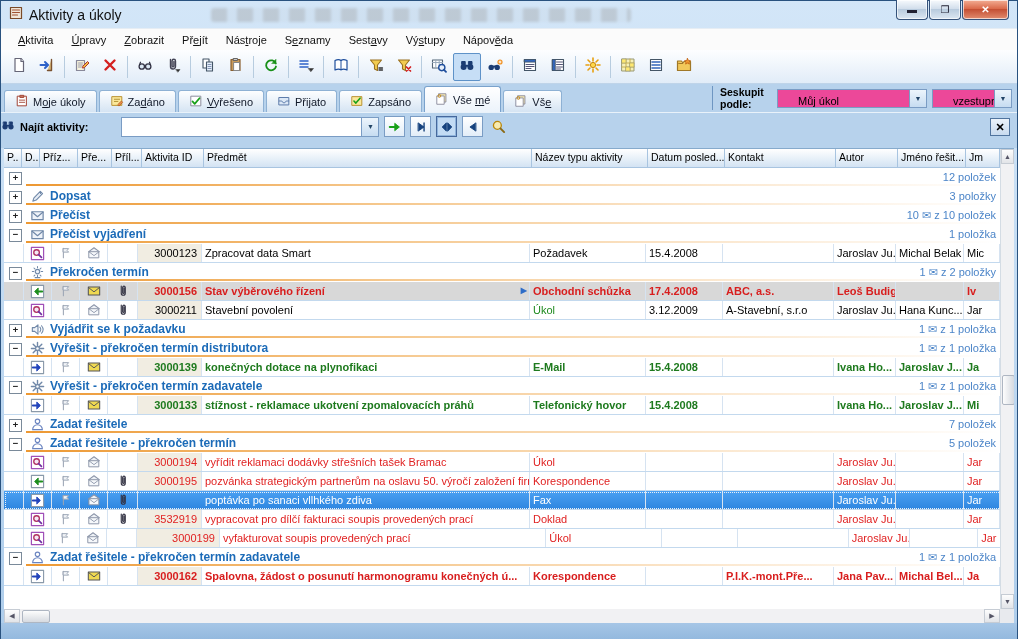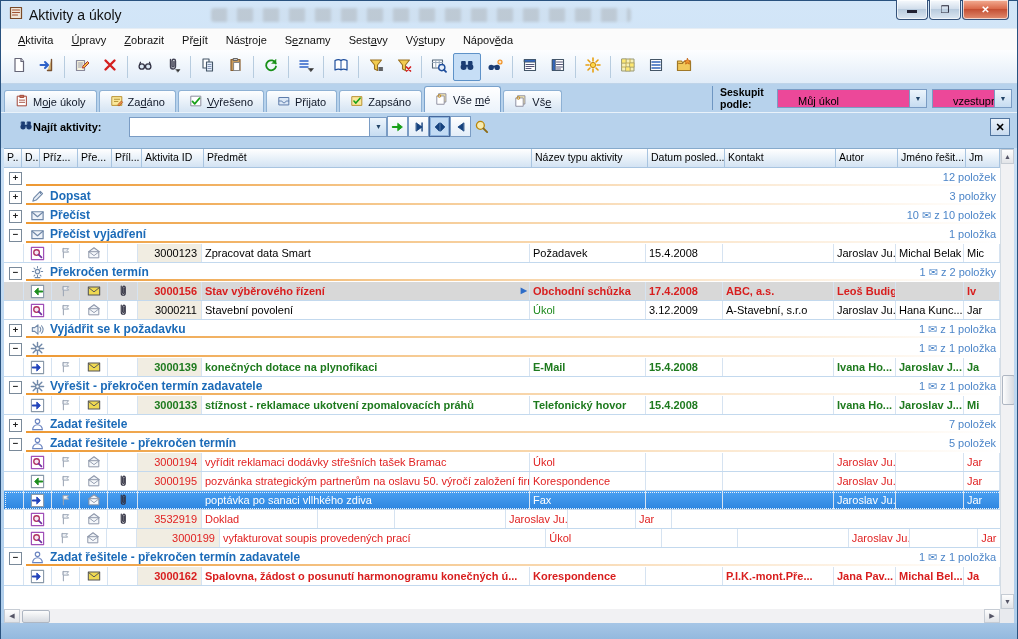--- a/index.html
+++ b/index.html
@@ -32,21 +32,21 @@
   .tab{height:21px;display:flex;align-items:center;gap:4px;padding:0 10px;font-size:11px;color:#101828;
     background:linear-gradient(#FDFEFF,#D5E4F3);border:1px solid #8EB1D4;border-bottom:none;border-radius:3px 3px 0 0;margin-right:2px}
   .tab.active{height:25px;background:linear-gradient(#FFFFFF,#ECF3FB);border-color:#7AA2CC;z-index:2}
   .groupby{position:absolute;right:5px;top:2px;display:flex;align-items:center;gap:5px;border-left:1px solid #6E96C2;padding-left:7px;height:24px}
   .gb-label{font-size:10.5px;font-weight:bold;width:52px;line-height:1.15;color:#000}
   .combo{background:#ec4899;border:1px solid #7A9CC4;height:19px;display:flex;align-items:flex-end;font-size:11px;padding-left:20px;box-sizing:border-box}
   .combo .cval{flex:1;overflow:hidden;white-space:nowrap}
   .arrowbtn{width:16px;height:100%;background:linear-gradient(#EDF5FC,#C6DCF1);border-left:1px solid #7A9CC4;display:flex;align-items:center;justify-content:center;font-size:7px;color:#246}
 
   
-  .searchrow{height:27px;background:#B7D2EC;display:flex;align-items:center;padding-left:18px;position:relative}
+  .searchrow{height:27px;background:#B7D2EC;display:flex;align-items:center;padding-left:0;gap:5px;position:relative}
   .slabel{font-size:11px;font-weight:bold;color:#000;margin-right:28px}
   .scombo{width:258px;height:20px;border:1px solid #7A9CC4;background:#fff;display:flex;box-sizing:border-box}
   .scombo input{flex:1;border:none;outline:none;font:11px "Liberation Sans",sans-serif;padding:0 3px}
   .sbtn{width:21px;height:21px;background:linear-gradient(#FFFFFF,#E2EDF8);border:1px solid #7A9CC4;display:flex;align-items:center;justify-content:center;box-sizing:border-box}
   .sbtn.pressed{background:#C2DBF4;border-color:#46689C;box-shadow:inset 0 0 0 1px #8FB4DC}
   .sbtn.noborder{border-color:transparent;background:transparent}
   .xbtn{position:absolute;right:7px;top:5px;width:18px;height:16px;border:1px solid #50749E;background:linear-gradient(#ECF3FA,#C8DBEF);
     display:flex;align-items:center;justify-content:center;font-weight:bold;font-size:11px;color:#000}
 
   .spacer{height:8px;background:#B7D2EC}
@@ -567,20 +567,21 @@
               </svg></span>
             <span class="glabel">Vyjádřit se k požadavku</span>
             <span class="gcount">1 ✉ z 1 položka</span>
           </div>
           <div class="grouprow">
             <span class="expand">−</span>
             <span class="gicon"><svg width="15" height="15" viewBox="0 0 16 16">
                 <path d="M8 1.5v13M1.5 8h13M3.4 3.4l9.2 9.2M12.6 3.4L3.4 12.6" stroke="#7088A8" stroke-width="1.5" fill="none" stroke-linejoin="round" stroke-linecap="round"></path>
                 <circle cx="8" cy="8" r="2" fill="#fff" stroke="#7088A8" stroke-width="1.2"></circle>
               </svg></span>
+            <span class="glabel">Vyřešit - překročen termín distributora</span>
             <span class="gcount">1 ✉ z 1 položka</span>
           </div>
           <div class="datarow green-bold">
             <div class="cell cicon" style="width: 20px;"></div>
             <div class="cell cicon" style="width: 28px;">
               <svg width="15" height="15" viewBox="0 0 16 16">
                 <path d="M1.5 1.5h13v13h-13z" stroke="#8A9AAA" stroke-width="1.2" fill="#fff" stroke-linejoin="round" stroke-linecap="round"></path>
                 <path d="M3 8h6.5" stroke="#2244BB" stroke-width="2" fill="none" stroke-linejoin="round" stroke-linecap="round"></path>
                 <path d="M7.5 4.5L11 8l-3.5 3.5z" stroke="#2244BB" stroke-width="1" fill="#2244BB" stroke-linejoin="round" stroke-linecap="round"></path>
               </svg>
@@ -800,20 +801,23 @@
                 <path d="M2.5 6.5h11v7h-11z" stroke="#8A94A8" stroke-width="1.1" fill="#F6F8FB" stroke-linejoin="round" stroke-linecap="round"></path>
                 <path d="M2.5 6.8L8 11l5.5-4.2" stroke="#8A94A8" stroke-width="1" fill="none" stroke-linejoin="round" stroke-linecap="round"></path>
               </svg>
             </div>
             <div class="cell cicon" style="width: 30px;">
               <svg width="14" height="14" viewBox="0 0 16 16">
                 <path d="M6 2.5v8a2.3 2.3 0 0 0 4.6 0V4a1.5 1.5 0 0 0-3 0v6a.8.8 0 0 0 1.6 0V4.5" stroke="#334" stroke-width="1.3" fill="none" stroke-linejoin="round" stroke-linecap="round"></path>
               </svg>
             </div>
             <div class="cell cid" style="width: 64px;">3532919</div>
+            <div class="cell cpred" style="width: 328px;">
+              <span>vypracovat pro dílčí fakturaci soupis provedených prací</span>
+            </div>
             <div class="cell " style="width: 116px;">Doklad</div>
             <div class="cell " style="width: 77px;"></div>
             <div class="cell " style="width: 111px;"></div>
             <div class="cell " style="width: 62px;">Jaroslav Ju...</div>
             <div class="cell " style="width: 68px;"></div>
             <div class="cell " style="width: 36px;">Jar</div>
           </div>
           <div class="datarow red">
             <div class="cell cicon" style="width: 20px;"></div>
             <div class="cell cicon" style="width: 28px;">

